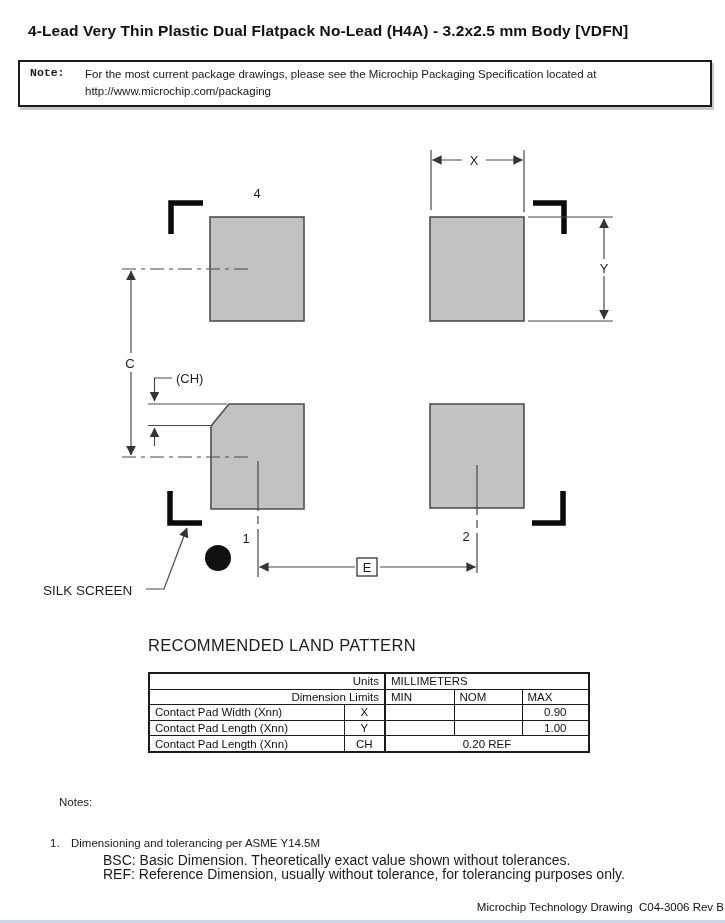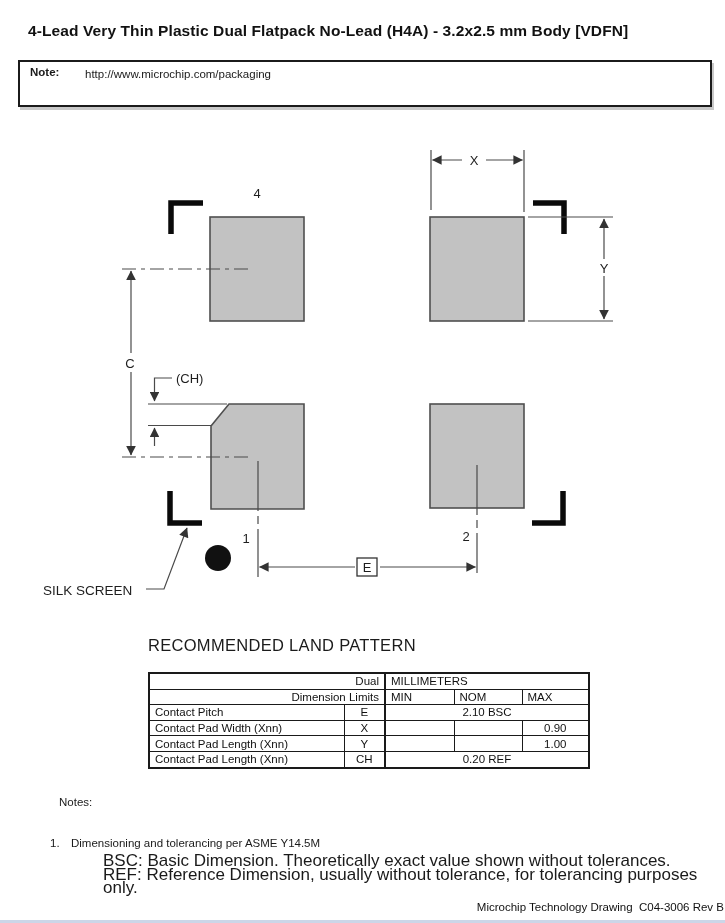--- a/index.html
+++ b/index.html
@@ -9,21 +9,21 @@
   }
   .page-title{
     position:absolute;left:18px;top:12px;margin:10px;
     font-size:15.5px;font-weight:bold;color:#111;letter-spacing:0.1px;
   }
   .notebox{
     position:absolute;left:18px;top:60px;width:690px;height:39px;
     border:2px solid #1b1b1b;background:#fff;box-shadow:2px 3px 0 #c9c9c9;
     display:flex;align-items:flex-start;padding-top:4px;box-sizing:content-box;
   }
-  .notelabel{font-weight:bold;font-size:11.5px;margin-left:10px;width:55px;flex:0 0 auto;}
+  .notelabel{font-weight:bold;font-size:11.5px;margin-left:10px;width:55px;flex:0 0 auto;font-family:Liberation Mono, monospace;}
   .notetext{font-size:11.5px;line-height:17px;}
   .drawing-svg{position:absolute;left:0;top:0;}
   svg text{font-family:"Liberation Sans", sans-serif;font-size:13px;fill:#1e1e1e;}
   .lp-heading{
     position:absolute;left:148px;top:636px;width:440px;
     font-size:16.5px;color:#1b1b1b;letter-spacing:0.3px;
   }
   table.lp{
     position:absolute;left:148px;top:672px;width:440px;
     border-collapse:collapse;border:2px solid #1a1a1a;table-layout:fixed;
@@ -33,36 +33,37 @@
     padding:0 5px;white-space:nowrap;overflow:hidden;color:#111;
   }
   table.lp td.rt{text-align:right;border-right:2px solid #1a1a1a;}
   table.lp td.ct{text-align:left;}
   table.lp td.name{text-align:left;}
   table.lp td.sym{text-align:center;border-right:2px solid #1a1a1a;}
   table.lp td.val{text-align:center;}
   .notes-heading{position:absolute;left:59px;top:796px;font-size:11.5px;}
   .note-item{position:absolute;left:50px;top:837px;font-size:11.5px;}
   .note-item .num{display:inline-block;width:21px;}
-  .note-subs{position:absolute;left:103px;top:854px;font-size:17px;line-height:13.5px;}
+  .note-subs{position:absolute;left:103px;top:854px;font-size:14px;line-height:13.5px;}
   .doc-footer{
     position:absolute;right:1px;top:901px;font-size:11.5px;color:#111;white-space:pre;
   }
   .bottom-strip{position:absolute;left:0;bottom:0;width:100%;height:3px;background:#ccd6e8;}
 </style>
 </head>
 <body>
 
 <div>
 
   <h1 class="page-title">4-Lead Very Thin Plastic Dual Flatpack No-Lead (H4A) - 3.2x2.5 mm Body [VDFN]</h1>
 
   <div class="notebox">
     <span class="notelabel">Note:</span>
     <div class="notetext">
+      <div>For the most current package drawings, please see the Microchip Packaging Specification located at</div>
       <div>http://www.microchip.com/packaging</div>
     </div>
   </div>
 
   <svg class="drawing-svg" width="725" height="620" viewBox="0 0 725 620">
     <defs>
       <marker id="arr" viewBox="0 0 10 10" refX="9.5" refY="5" markerWidth="11" markerHeight="8" orient="auto-start-reverse">
           <path d="M0,0 L10,5 L0,10 Z" fill="#333"></path>
         </marker>
     </defs>
@@ -136,36 +137,31 @@
   <table class="lp">
     <colgroup>
       <col style="width:195px">
         <col style="width:41px">
         <col style="width:69px">
         <col style="width:68px">
         <col style="width:67px">
     </colgroup>
     <tbody>
         <tr>
-      <td class="rt" colspan="2">Dual</td>
+      <td class="rt" colspan="2">Units</td>
       <td class="ct" colspan="3">MILLIMETERS</td>
     </tr>
     <tr>
       <td class="rt" colspan="2">Dimension Limits</td>
       <td class="ct">MIN</td>
       <td class="ct">NOM</td>
       <td class="ct">MAX</td>
     </tr>
     </tbody>
       <tbody id="lp-rows">
-        <tr>
-          <td class="name">Contact Pitch</td>
-          <td class="sym">E</td>
-          <td class="val" colspan="3">2.10 BSC</td>
-        </tr>
         <tr>
           <td class="name">Contact Pad Width (Xnn)</td>
           <td class="sym">X</td>
           <td class="val"></td>
           <td class="val"></td>
           <td class="val">0.90</td>
         </tr>
         <tr>
           <td class="name">Contact Pad Length (Xnn)</td>
           <td class="sym">Y</td>

